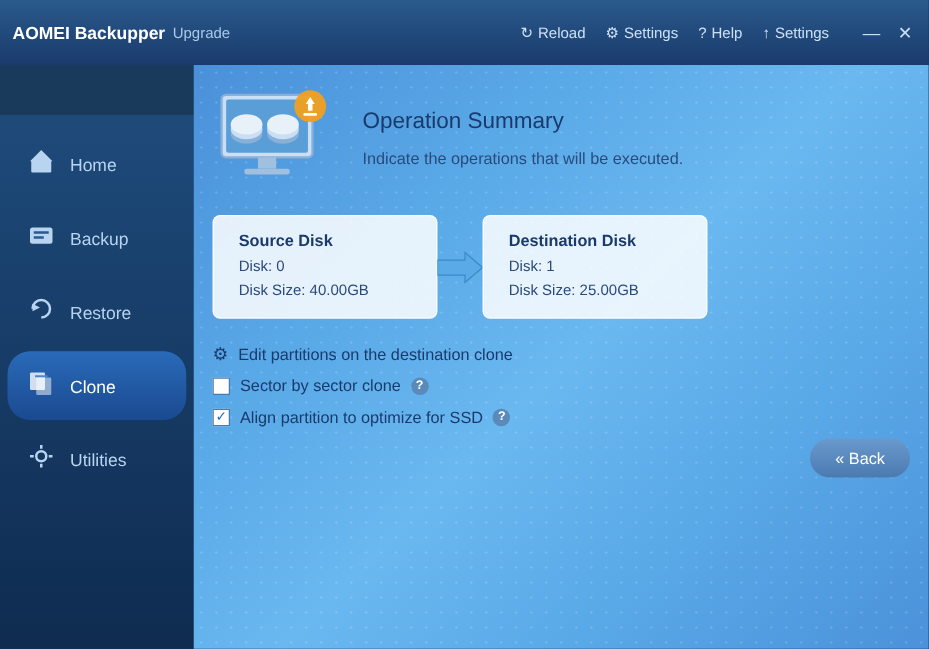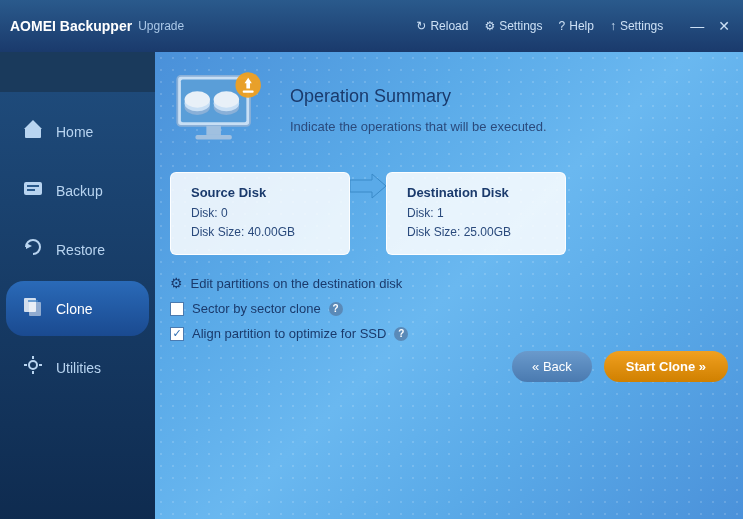--- a/index.html
+++ b/index.html
@@ -133,20 +133,21 @@
     }
     .op-summary-text p {
       color: #2a4a7c;
       font-size: 13px;
       margin-top: 12px;
     }
 
     
     .disk-boxes {
       display: flex;
+      align-items: center;
       gap: 0;
       margin-bottom: 20px;
       position: relative;
       z-index: 1;
     }
     .disk-box {
       background: rgba(255,255,255,0.85);
       border: 1px solid rgba(255,255,255,0.9);
       border-radius: 6px;
       padding: 12px 20px;
@@ -393,33 +394,32 @@
       <div class="disk-box">
         <h3>Destination Disk</h3>
         <p>Disk: 1</p>
         <p>Disk Size: 25.00GB</p>
       </div>
     </div>
 
     <div class="options-section">
       <div class="option-row">
         <span class="gear-icon">⚙</span>
-        <a class="option-link">Edit partitions on the destination disk</a>
+        <a class="option-link">Edit partitions on the destination clone</a>
       </div>
       <div class="option-row">
         <div class="checkbox-custom"></div>
         <span>Sector by sector clone</span>
         <div class="help-icon">?</div>
       </div>
       <div class="option-row">
         <div class="checkbox-custom checked"></div>
         <span>Align partition to optimize for SSD</span>
         <div class="help-icon">?</div>
       </div>
     </div>
 
     <div class="bottom-buttons">
       <button class="btn-back">« Back</button>
-      <button class="btn-start">Start Clone »</button>
     </div>
 
   </div>
 </div>
 
 </body></html>

